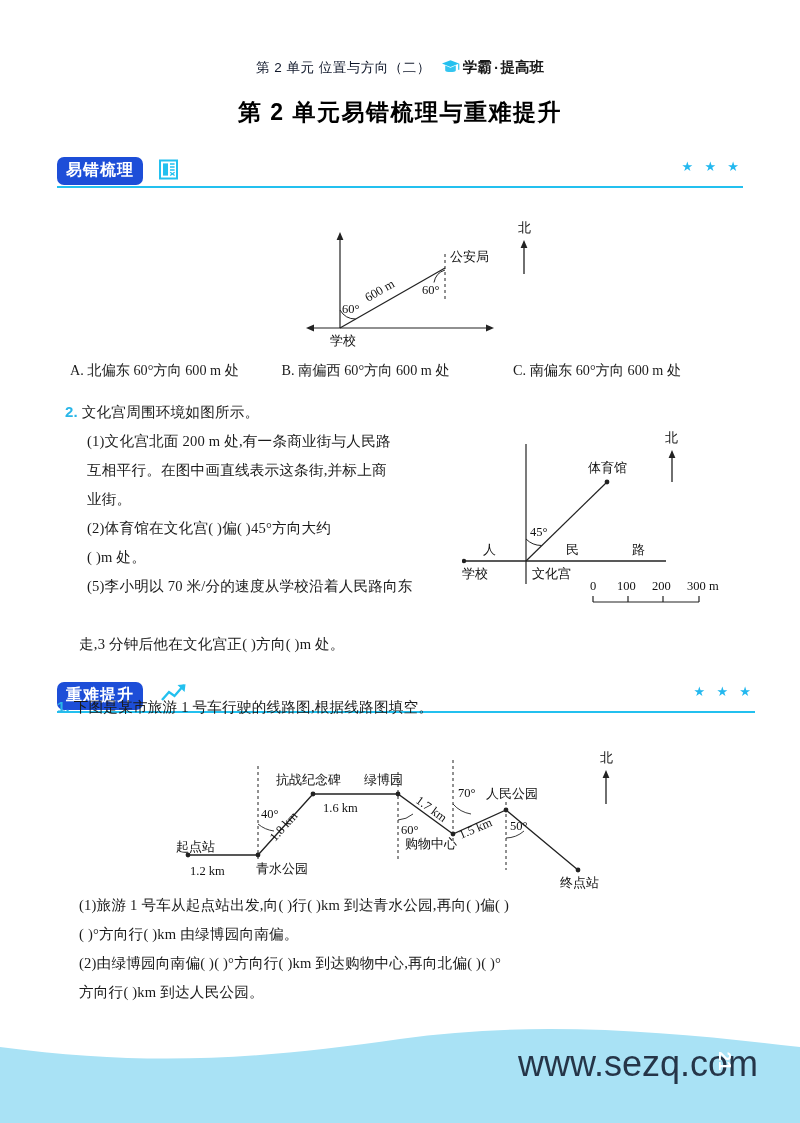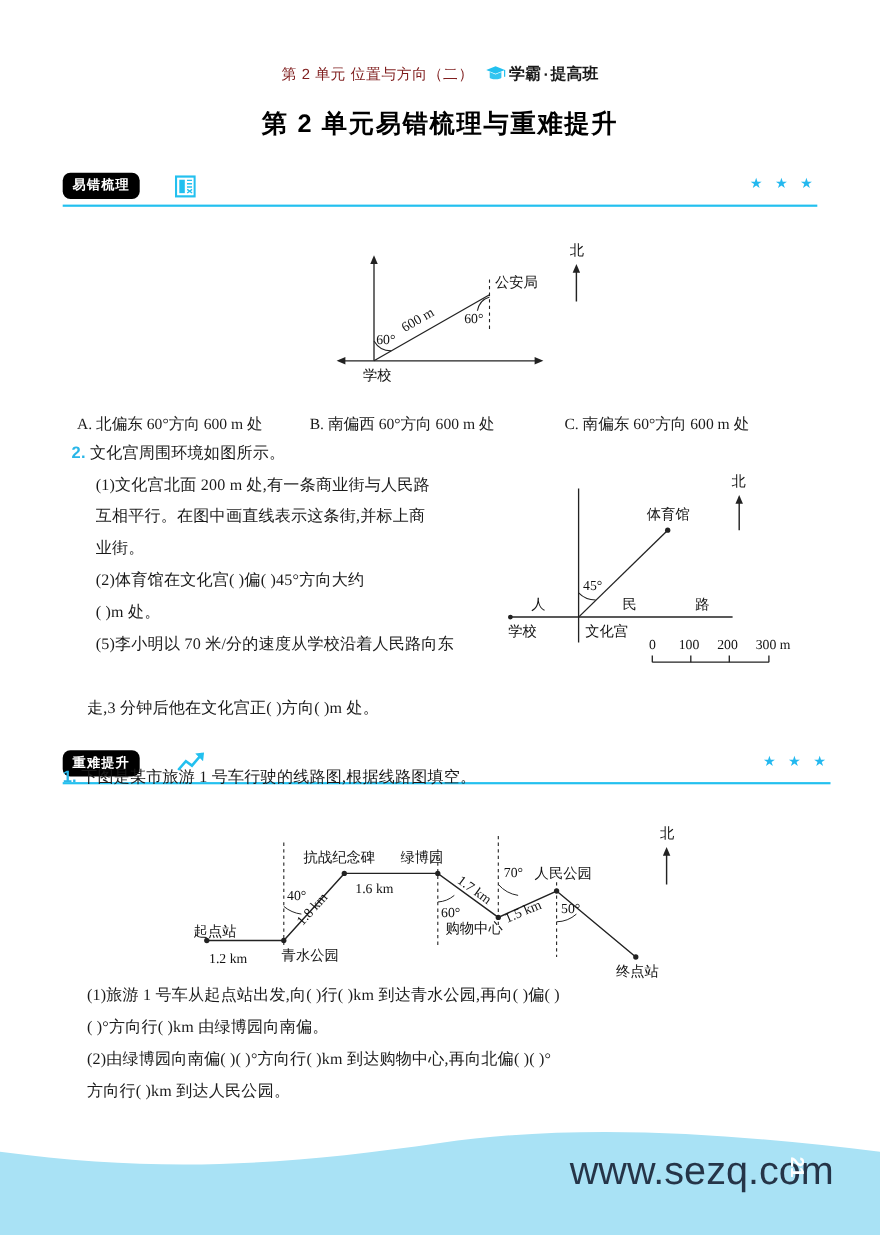--- a/index.html
+++ b/index.html
@@ -10,42 +10,42 @@
     color:#1a1a1a;
   }
   .page{position:absolute;inset:0;}
 
   
   .runhead{
     position:absolute;top:58px;left:0;width:800px;
     display:flex;justify-content:center;align-items:center;gap:10px;
     font-size:13.5px;letter-spacing:.5px;
   }
-  .runhead .unit{font-family:"Liberation Sans","DejaVu Sans",sans-serif;font-size:13.5px;color:#7f1d1d;}
+  .runhead .unit{font-family:"Liberation Sans","DejaVu Sans",sans-serif;font-size:13.5px;color:#0f172a;}
   .brand{display:flex;align-items:center;gap:3px;}
   .brand .cap{display:block;}
   .brand .btext{
     font-family:Liberation Mono, monospace;
     font-weight:bold;font-size:14.5px;color:#1a1a1a;letter-spacing:0px;
   }
 
   
   .maintitle{
     position:absolute;top:97px;left:0;width:800px;text-align:center;
     font-family:"Liberation Sans","DejaVu Sans",sans-serif;
     font-weight:bold;font-size:23px;letter-spacing:1.5px;color:#000;
   }
 
   
   .sec{position:absolute;left:57px;width:686px;height:32px;}
   .sec .badge{
     position:absolute;left:0;top:1px;
-    background:#000000;color:#fff;border-radius:7px;
-    font-family:"Liberation Sans","DejaVu Sans",sans-serif;
-    font-weight:bold;font-size:12px;letter-spacing:1px;
+    background:#1d4ed8;color:#fff;border-radius:7px;
+    font-family:"Liberation Sans","DejaVu Sans",sans-serif;
+    font-weight:bold;font-size:16px;letter-spacing:1px;
     padding:3px 9px 4px 9px;
   }
   .sec .ico{position:absolute;top:3px;}
   .sec .stars{
     position:absolute;right:0;top:3px;color:#23b8ef;font-size:13px;letter-spacing:4px;
   }
   .sec .rule{
     position:absolute;left:0;right:0;bottom:0;height:2px;background:#23c0ef;
   }
 
@@ -136,21 +136,21 @@
       <text class="num" x="68" y="84" transform="rotate(-30 68 84)">600 m</text>
       <text class="cn" x="150" y="43">公安局</text>
       <text class="cn" x="30" y="127">学校</text>
 
       <text class="cn" x="218" y="14">北</text>
       <line x1="224" y1="26" x2="224" y2="56" stroke="#222" stroke-width="1.3"></line>
       <path d="M224 22 L220.6 30 L227.4 30 Z" fill="#222"></path>
     </svg>
   </div>
 
-  <div class="opts" style="top:361px;left:70px;width:690px;margin-top:15px;">
+  <div class="opts" style="top:361px;left:70px;width:690px;">
     <span style="width:208px;">A. 北偏东 60°方向 600 m 处</span>
     <span style="width:228px;">B. 南偏西 60°方向 600 m 处</span>
     <span>C. 南偏东 60°方向 600 m 处</span>
   </div>
 
   <div class="q" style="top:397px;left:65px;width:430px;">
     <span class="qnum">2</span><span class="qnum dot">.</span>
     <span>文化宫周围环境如图所示。</span>
     <span class="sub indent">(1)文化宫北面 200 m 处,有一条商业街与人民路</span>
     <span class="sub indent">互相平行。在图中画直线表示这条街,并标上商</span>

